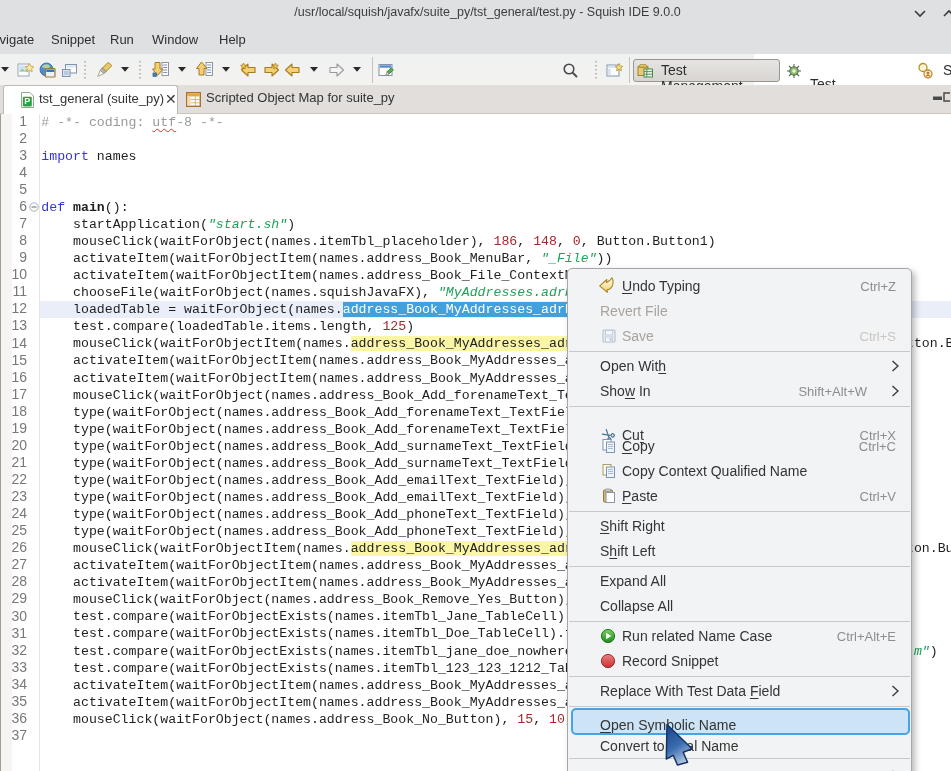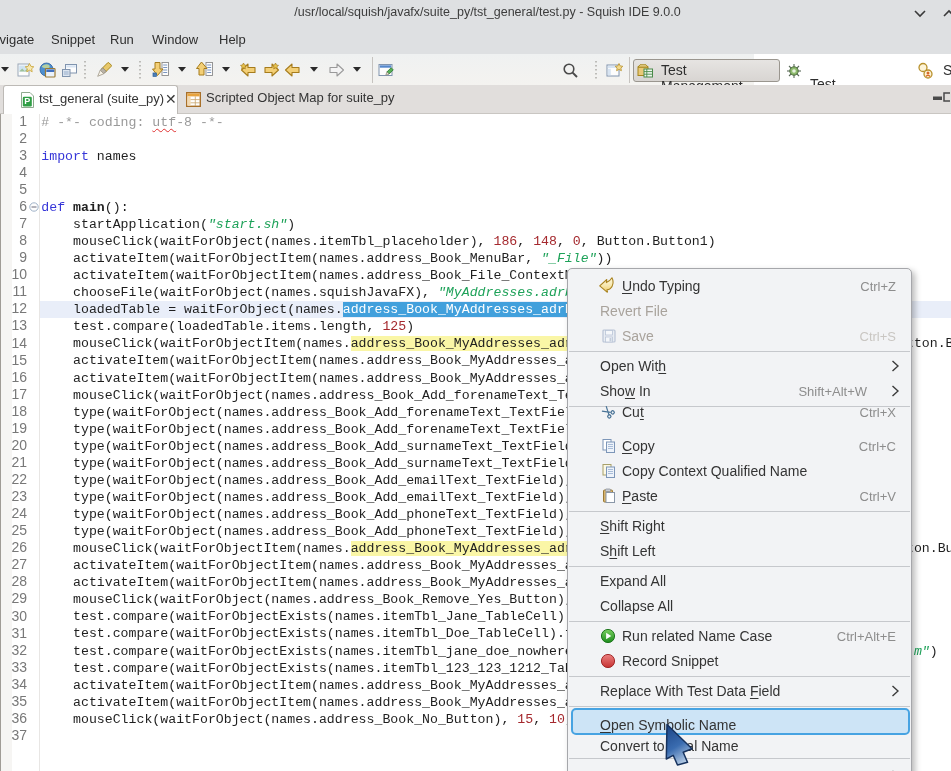--- a/index.html
+++ b/index.html
@@ -352,21 +352,21 @@
       </svg>
     </div>
 <div class="mi" style="top:109.5px;">
       <span class="labni">Sho<u>w</u> In</span>
       <span class="sc">Shift+Alt+W&nbsp;&nbsp;&nbsp;&nbsp;&nbsp;&nbsp;&nbsp;&nbsp;</span>
       <svg class="chev" width="7" height="12" viewBox="0 0 7 12">
         <path d="M0.5,1 L6,6 L0.5,11" fill="none" stroke="#3a3a3a" stroke-width="1.4"></path>
       </svg>
     </div>
 <div class="msep" style="top:137px;"></div>
-<div class="mi" style="top:131px;">
+<div class="mi" style="top:154px;">
       <svg class="ic" style="left:32px;top:4px;" width="17" height="17" viewBox="0 0 17 17">
         <g transform="rotate(-50 8.5 8.5)" stroke="#4a7396" stroke-width="1.3" fill="none">
           <line x1="5" y1="3" x2="10" y2="11"></line>
           <line x2="7" y2="11" x1="12" y1="3"></line>
           <circle cx="5.8" cy="12.6" r="1.7"></circle>
           <circle cx="11.4" cy="12.6" r="1.7"></circle>
         </g>
       </svg>
       <span class="lab">Cu<u>t</u></span>
       <span class="sc">Ctrl+X</span>

